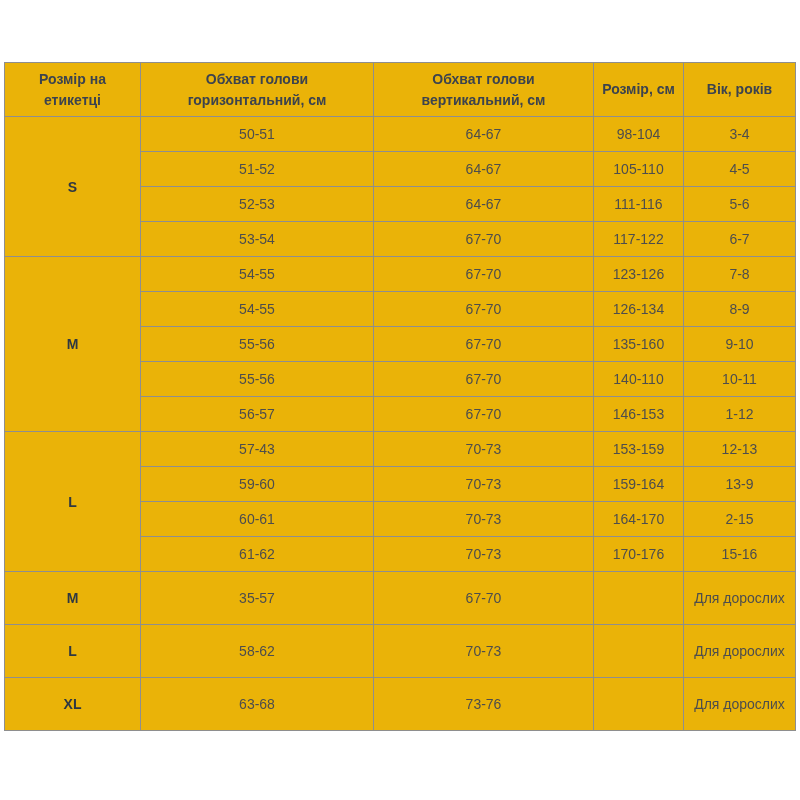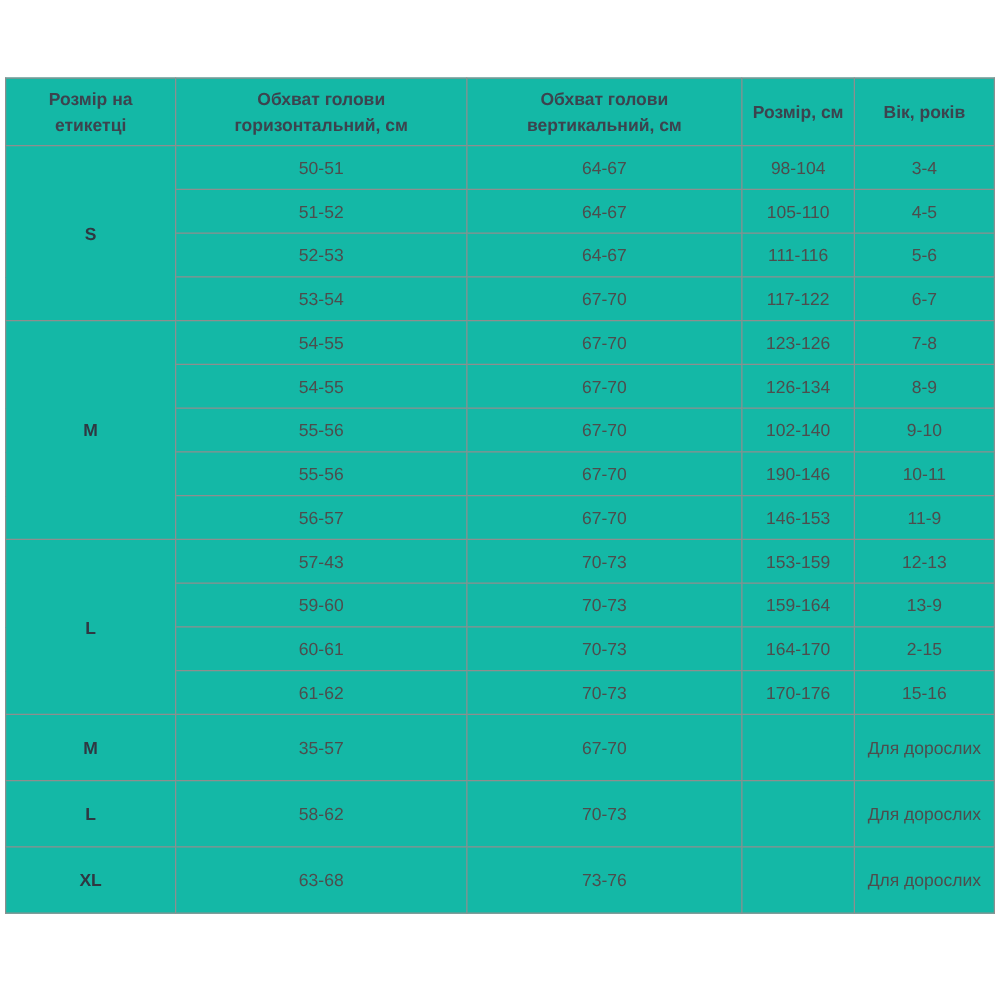--- a/index.html
+++ b/index.html
@@ -12,21 +12,21 @@
   }
   .table-wrap {
     position: absolute;
     left: 4px;
     top: 62px;
   }
   table.size-chart {
     border-collapse: collapse;
     table-layout: fixed;
     width: 791px;
-    background: #14b8a6;
+    background: #eab308;
   }
   table.size-chart col.c1 { width: 136px; }
   table.size-chart col.c2 { width: 233px; }
   table.size-chart col.c3 { width: 220px; }
   table.size-chart col.c4 { width: 90px;  }
   table.size-chart col.c5 { width: 112px; }
   table.size-chart th,
   table.size-chart td {
     border: 1px solid #8e8e8e;
     text-align: center;
@@ -113,34 +113,34 @@
       </tr>
       <tr class="row">
         <td class="data-cell">54-55</td>
         <td class="data-cell">67-70</td>
         <td class="data-cell">126-134</td>
         <td class="data-cell">8-9</td>
       </tr>
       <tr class="row">
         <td class="data-cell">55-56</td>
         <td class="data-cell">67-70</td>
-        <td class="data-cell">102-140</td>
+        <td class="data-cell">135-160</td>
         <td class="data-cell">9-10</td>
       </tr>
       <tr class="row">
         <td class="data-cell">55-56</td>
         <td class="data-cell">67-70</td>
-        <td class="data-cell">190-146</td>
+        <td class="data-cell">140-110</td>
         <td class="data-cell">10-11</td>
       </tr>
       <tr class="row">
         <td class="data-cell">56-57</td>
         <td class="data-cell">67-70</td>
         <td class="data-cell">146-153</td>
-        <td class="data-cell">11-9</td>
+        <td class="data-cell">1-12</td>
       </tr>
 
       <tr class="row">
         <th class="size-cell" rowspan="4">L</th>
         <td class="data-cell">57-43</td>
         <td class="data-cell">70-73</td>
         <td class="data-cell">153-159</td>
         <td class="data-cell">12-13</td>
       </tr>
       <tr class="row">

